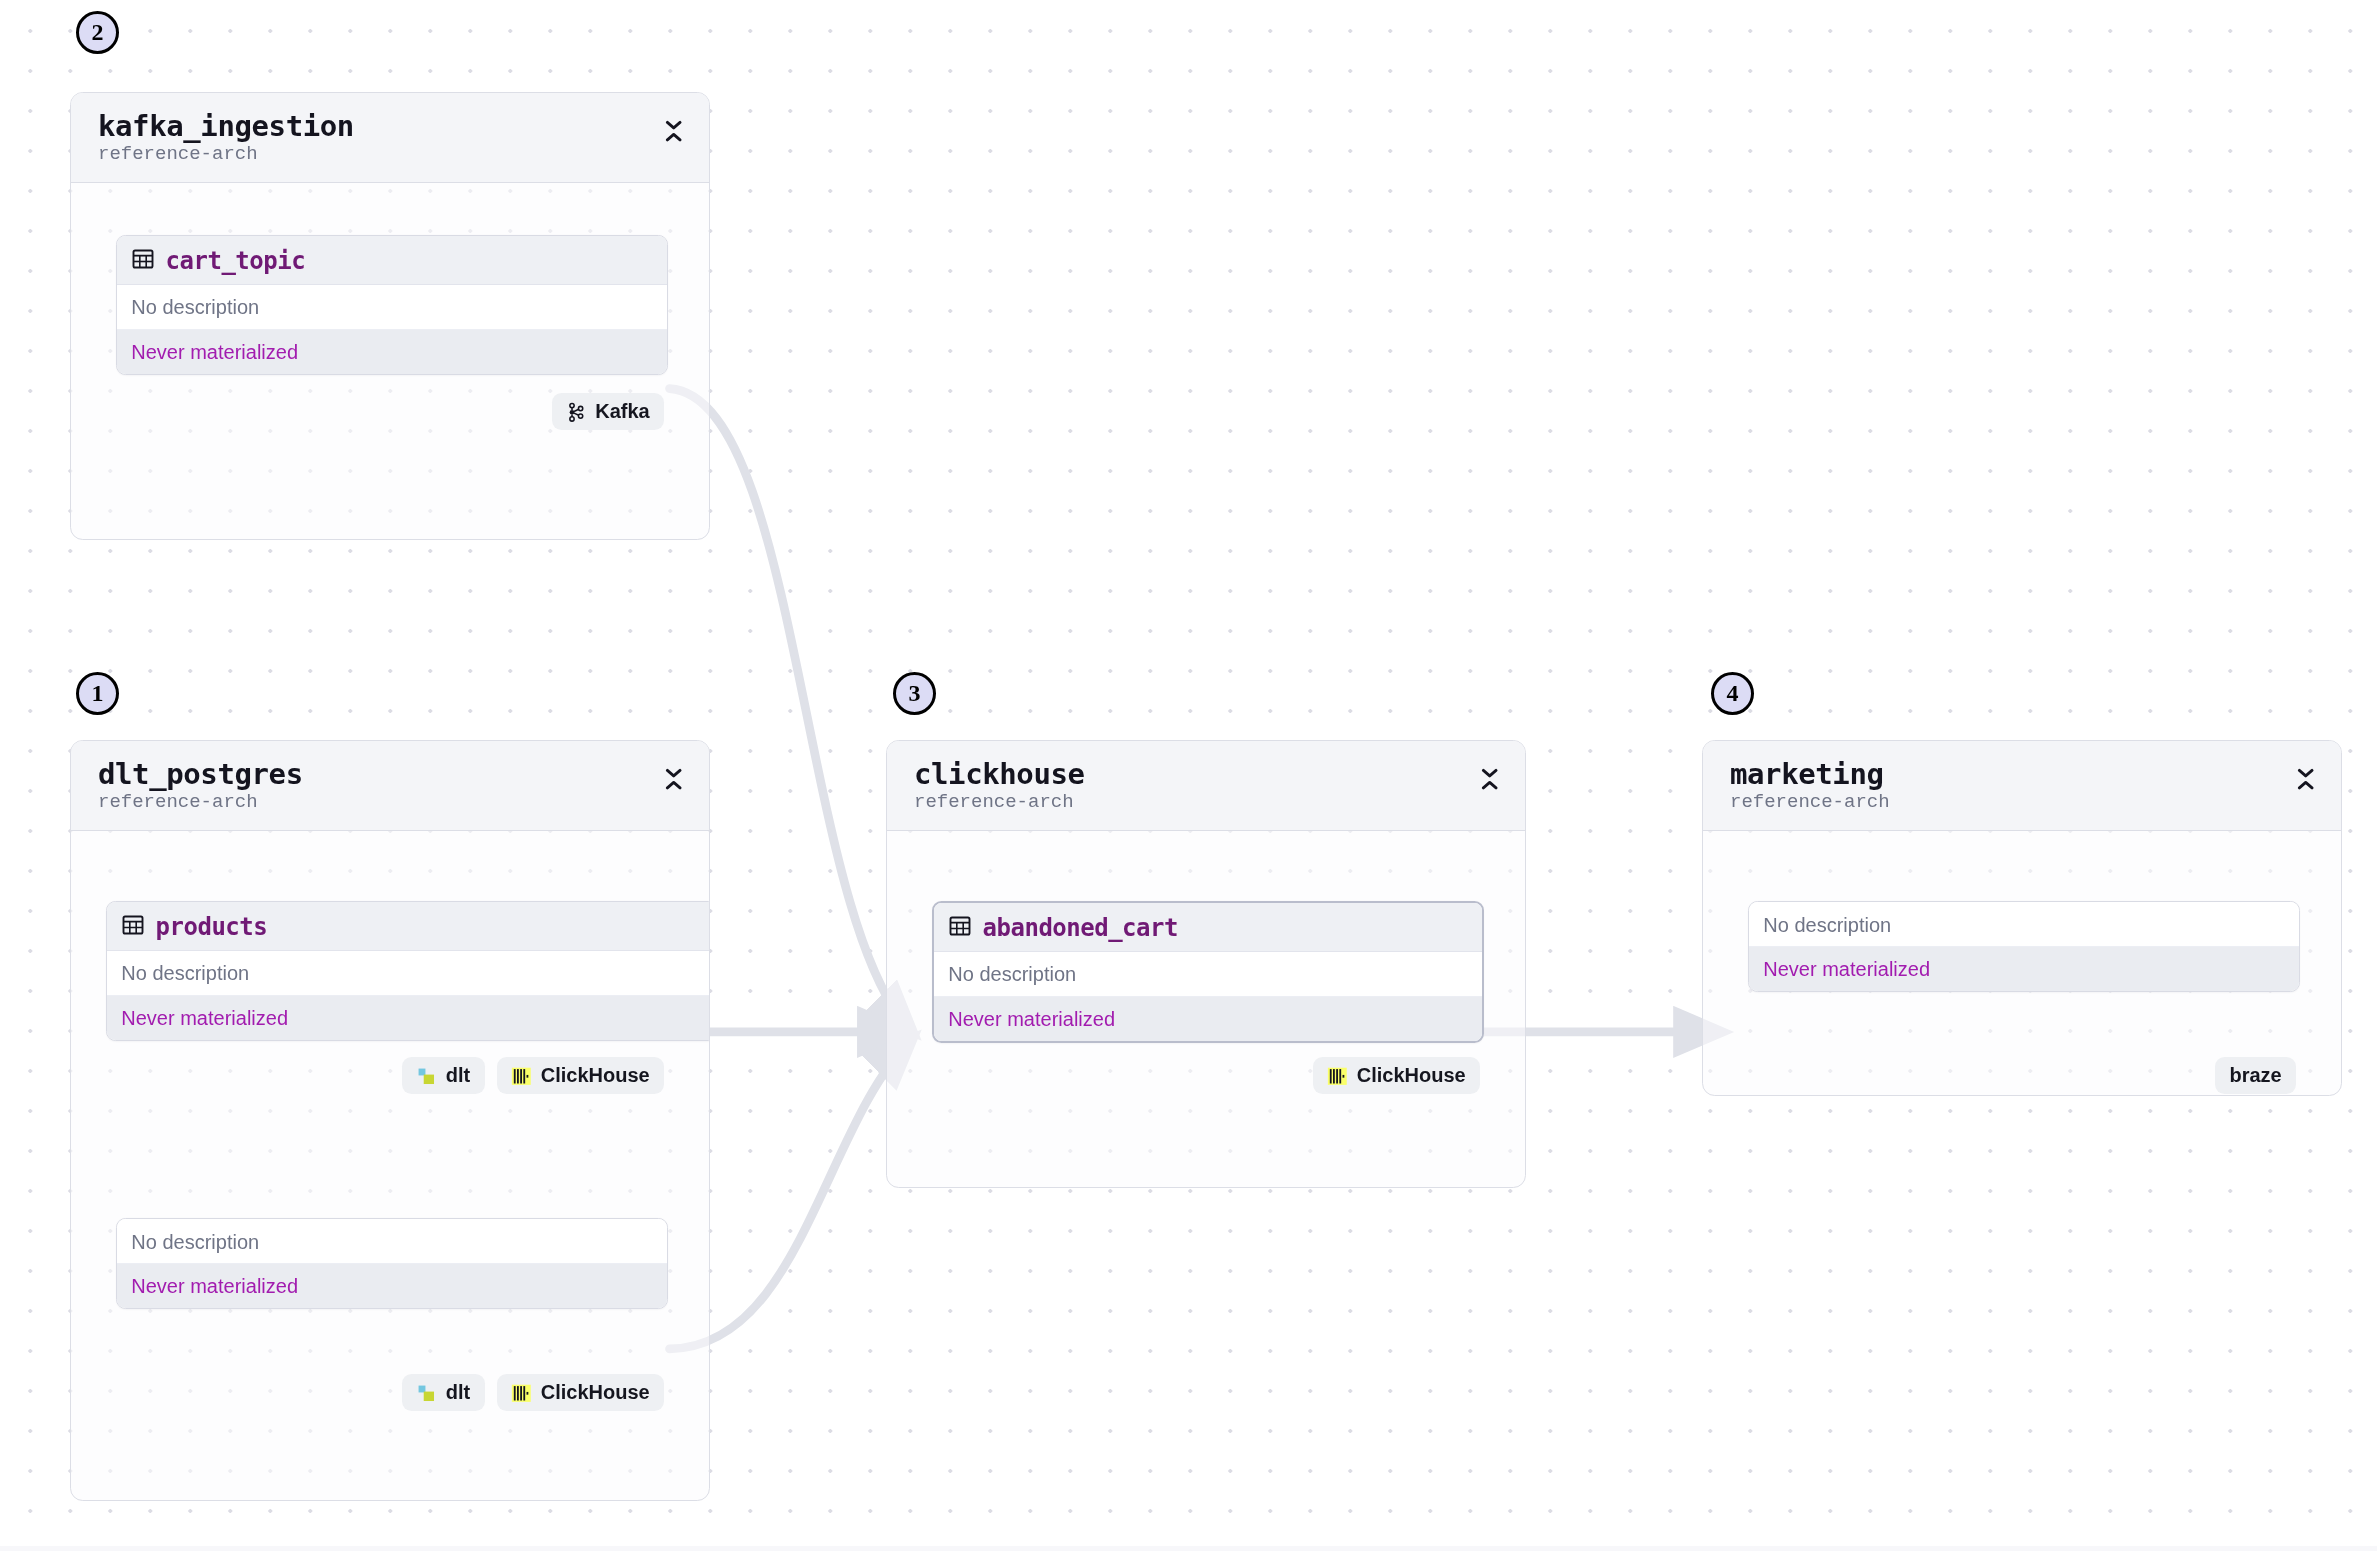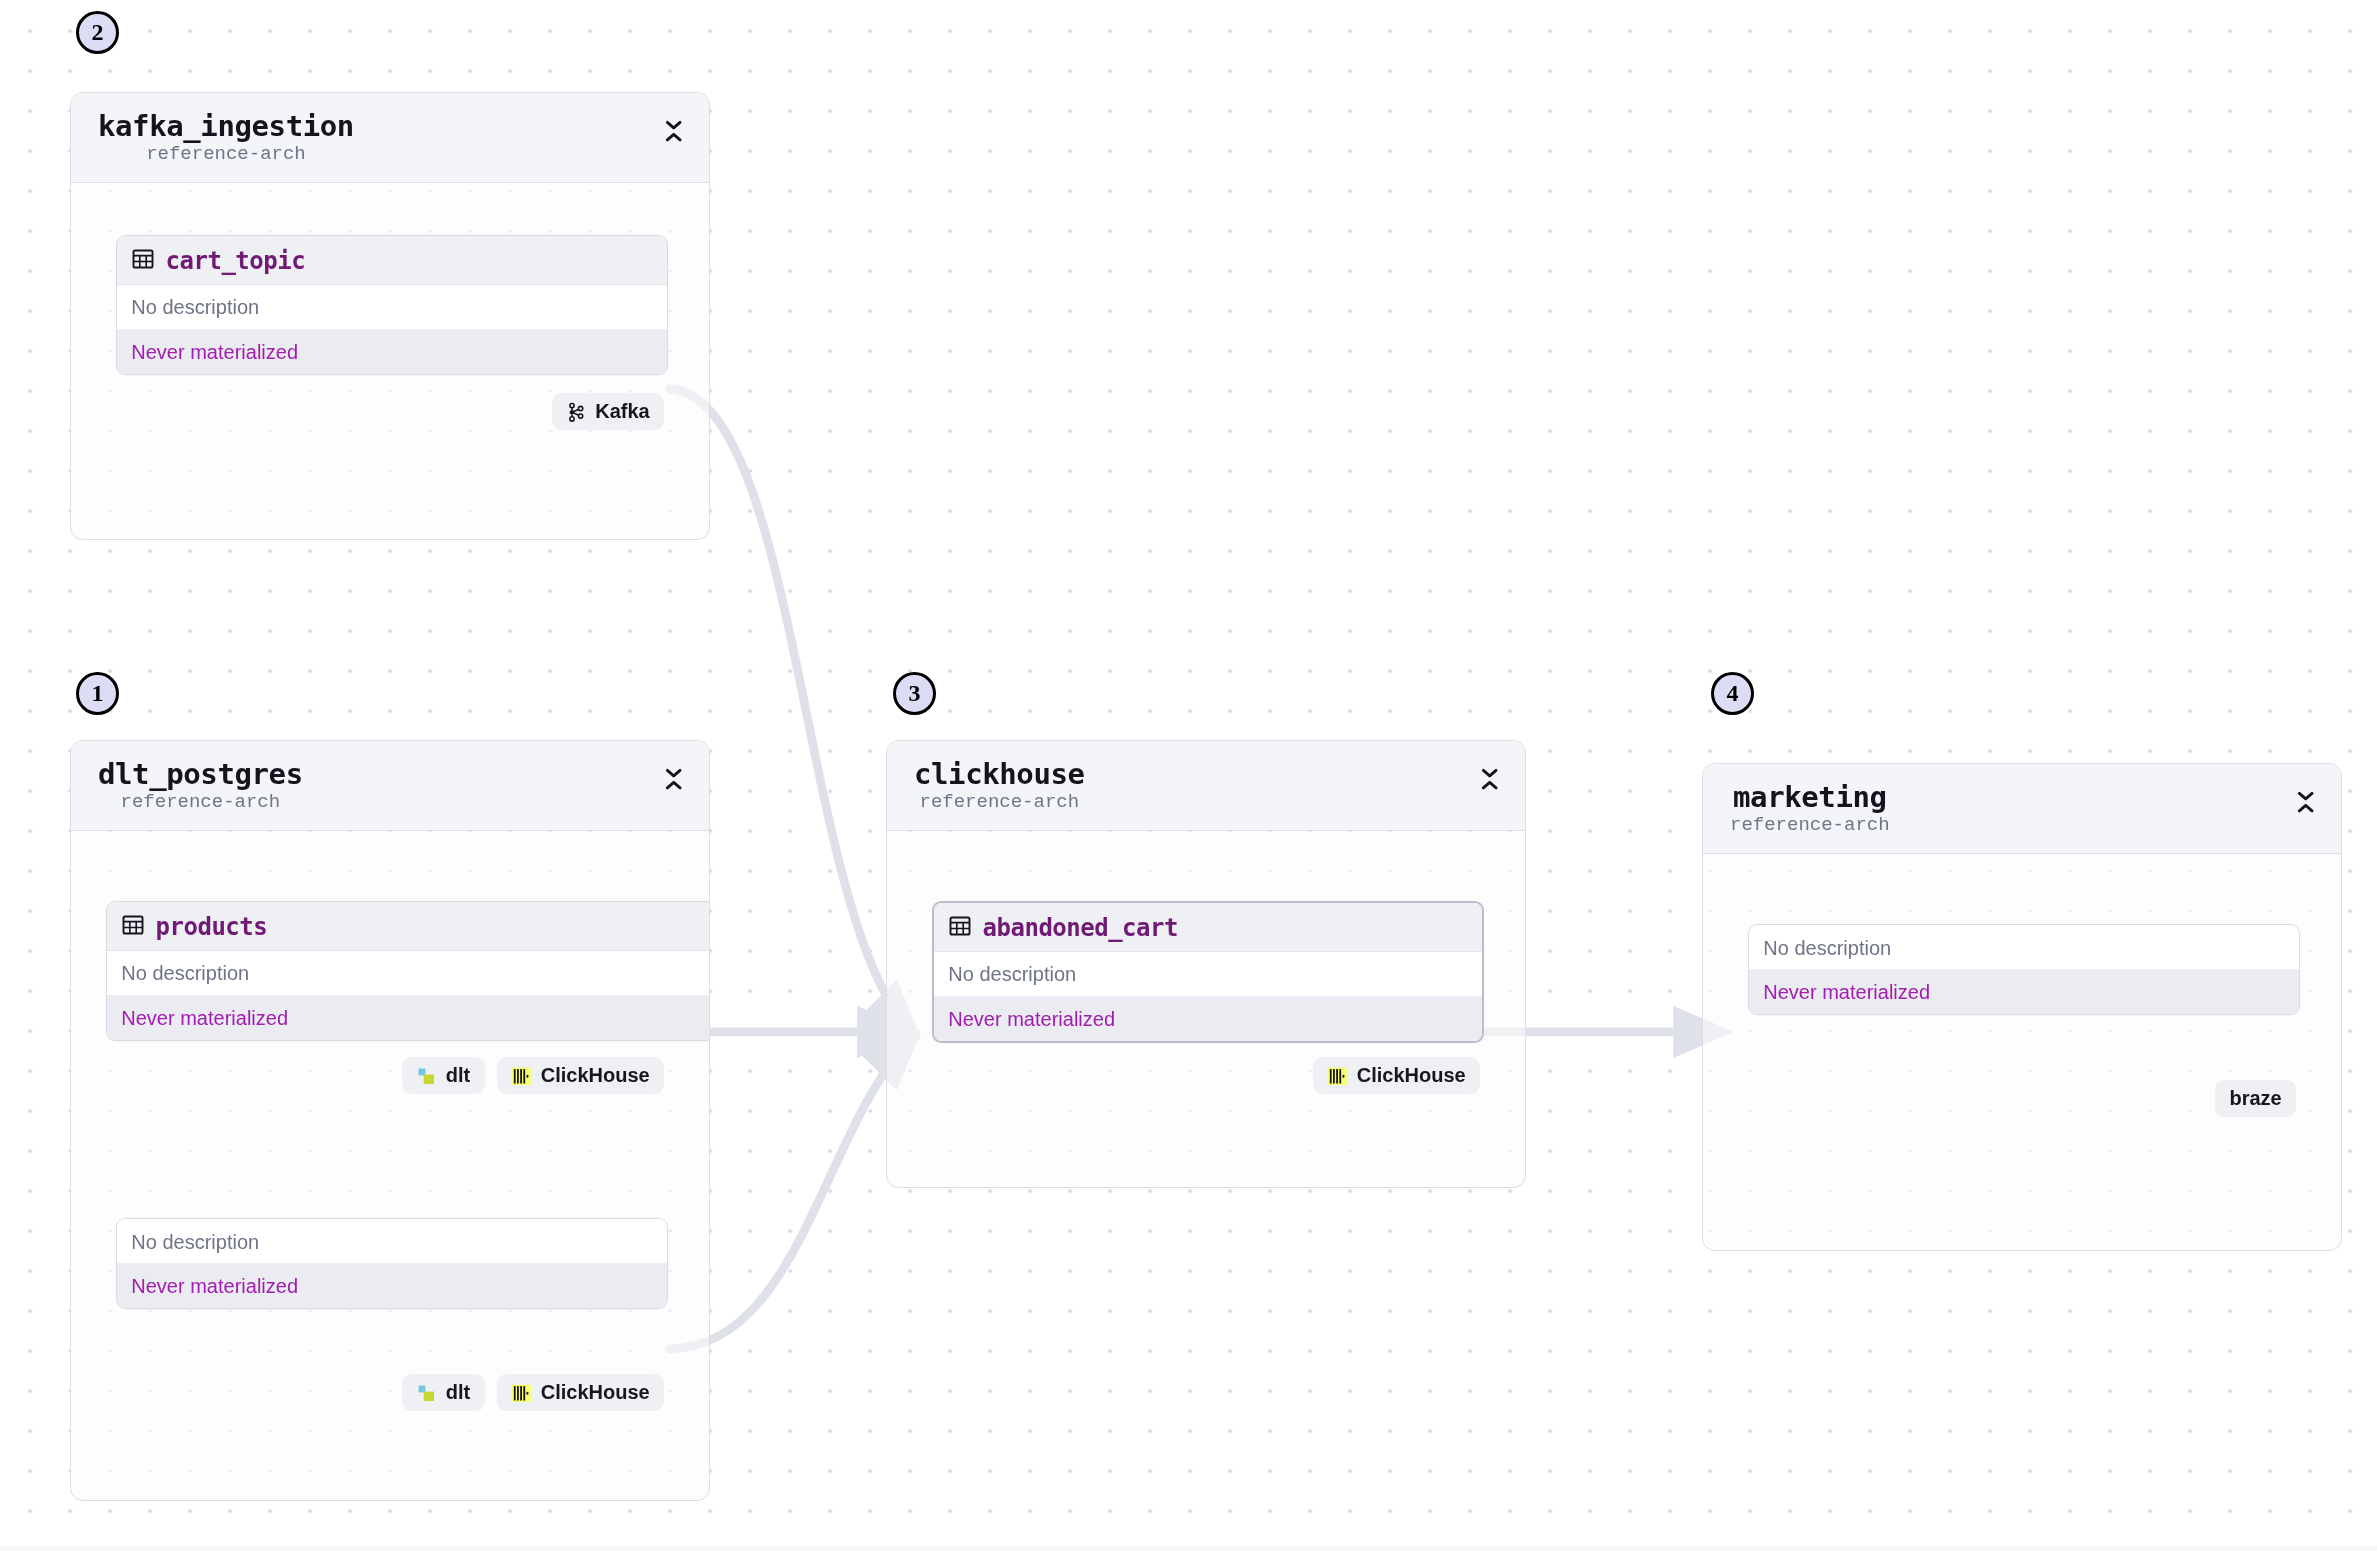--- a/index.html
+++ b/index.html
@@ -43,21 +43,20 @@
     border-radius: 12.7px;
     overflow: hidden;
   }
   .group-header {
     background: #f4f5f8;
     border-bottom: 1.6px solid #dcdee6;
     padding: 17.4px 22px 16px 27px;
     display: flex;
     align-items: flex-start;
     justify-content: space-between;
-    text-align: center;
   }
   .group-header-texts { display: flex; flex-direction: column; gap: 1.6px; }
   .group-title {
     font-family: "DejaVu Sans Mono", "Liberation Mono", monospace;
     font-size: 29px;
     font-weight: 700;
     color: #14141f;
     letter-spacing: -0.4px;
     line-height: 1.12;
   }
@@ -398,21 +397,21 @@
               <rect x="14.4" y="3.6" width="2.1" height="16.8" fill="#14141f"></rect>
               <rect x="18.1" y="10.4" width="2.1" height="3.2" fill="#14141f"></rect>
             </svg>
           </span>
           <span>ClickHouse</span>
         </span>
       </div>
     </div>
   </div>
 
-  <div class="group" style="left:1702px; top:740px; width:640px; height:488px;margin-top:23px;">
+  <div class="group" style="left:1702px; top:740px; width:640px; height:356px;">
     <div class="group-header">
       <div class="group-header-texts">
         <div class="group-title">marketing</div>
         <div class="group-subtitle">reference-arch</div>
       </div>
       <div class="collapse-icon">
         <svg width="17.4" height="10.3" viewBox="0 0 22 13">
             <path d="M3 3 L11 10 L19 3" fill="none" stroke="#14141f" stroke-width="3.6" stroke-linecap="round" stroke-linejoin="round"></path>
           </svg>
         <svg width="17.4" height="10.3" viewBox="0 0 22 13">

